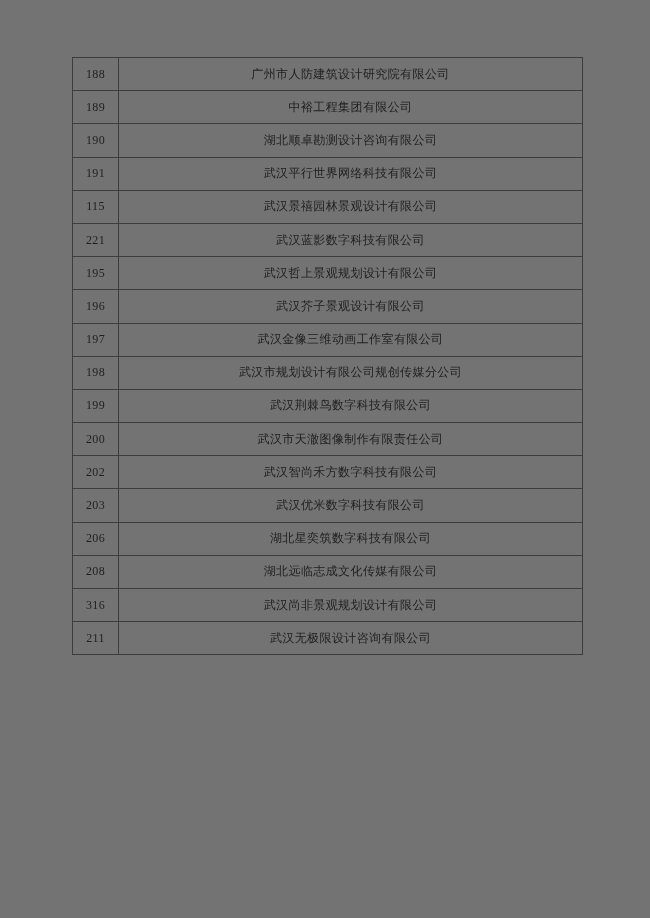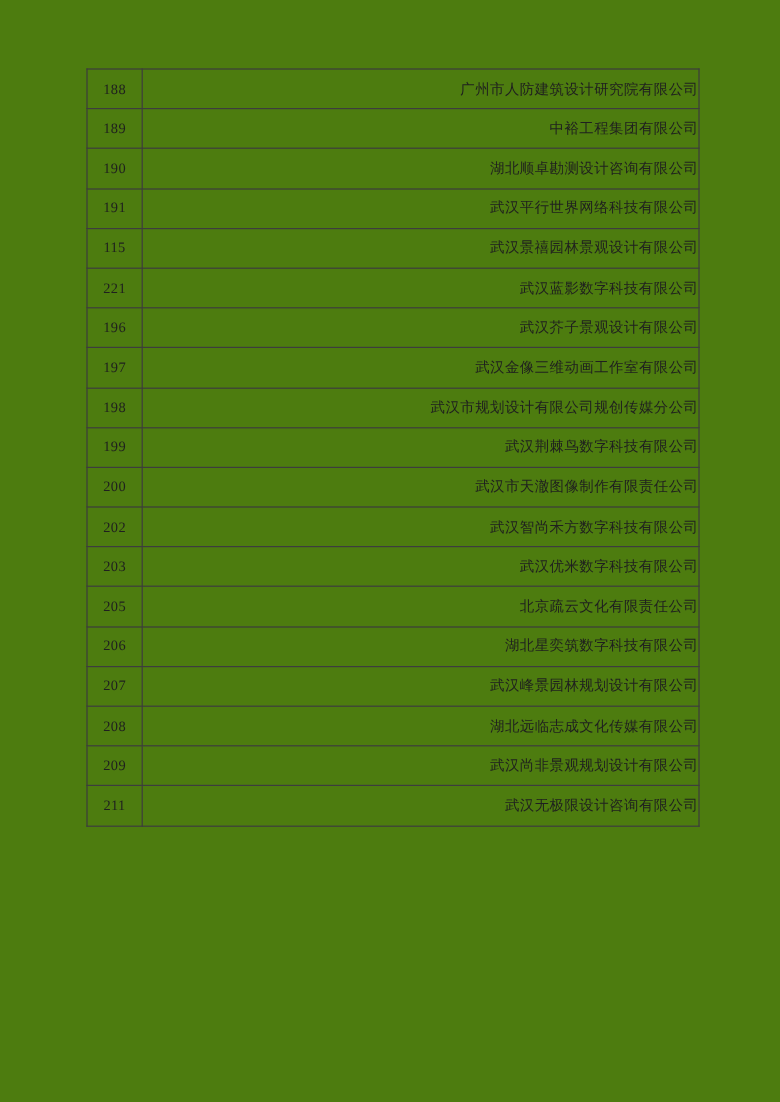--- a/index.html
+++ b/index.html
@@ -11,21 +11,21 @@
     width: 650px;
     height: 918px;
     position: relative;
     font-family: "Liberation Serif", "DejaVu Serif", serif;
     color: #1f1f1f;
   }
   .page {
     position: absolute;
     left: 0; top: 0;
     width: 650px; height: 918px;
-    background: #4d7c0f;
+    background: #737373;
     overflow: hidden;
   }
   table.company-table {
     position: absolute;
     left: 72px;
     top: 57px;
     width: 511px;
     border-collapse: collapse;
     table-layout: fixed;
   }
@@ -39,21 +39,21 @@
     white-space: nowrap;
   }
   td.col-no {
     width: 45px;
     text-align: center;
     font-family: "Liberation Serif", "DejaVu Serif", serif;
     letter-spacing: 0.3px;
   }
   td.col-name {
     padding-left: 8px;
-    text-align: right;
+    text-align: center;
     letter-spacing: 0.4px;
   }
 </style>
 </head>
 <body>
 
 <div class="page">
   <table class="company-table">
     <tbody id="table-body">
         <tr>
@@ -74,20 +74,24 @@
         </tr>
         <tr>
           <td class="col-no">115</td>
           <td class="col-name">武汉景禧园林景观设计有限公司</td>
         </tr>
         <tr>
           <td class="col-no">221</td>
           <td class="col-name">武汉蓝影数字科技有限公司</td>
         </tr>
         <tr>
+          <td class="col-no">195</td>
+          <td class="col-name">武汉哲上景观规划设计有限公司</td>
+        </tr>
+        <tr>
           <td class="col-no">196</td>
           <td class="col-name">武汉芥子景观设计有限公司</td>
         </tr>
         <tr>
           <td class="col-no">197</td>
           <td class="col-name">武汉金像三维动画工作室有限公司</td>
         </tr>
         <tr>
           <td class="col-no">198</td>
           <td class="col-name">武汉市规划设计有限公司规创传媒分公司</td>
@@ -102,37 +106,29 @@
         </tr>
         <tr>
           <td class="col-no">202</td>
           <td class="col-name">武汉智尚禾方数字科技有限公司</td>
         </tr>
         <tr>
           <td class="col-no">203</td>
           <td class="col-name">武汉优米数字科技有限公司</td>
         </tr>
         <tr>
-          <td class="col-no">205</td>
-          <td class="col-name">北京疏云文化有限责任公司</td>
-        </tr>
-        <tr>
           <td class="col-no">206</td>
           <td class="col-name">湖北星奕筑数字科技有限公司</td>
-        </tr>
-        <tr>
-          <td class="col-no">207</td>
-          <td class="col-name">武汉峰景园林规划设计有限公司</td>
         </tr>
         <tr>
           <td class="col-no">208</td>
           <td class="col-name">湖北远临志成文化传媒有限公司</td>
         </tr>
         <tr>
-          <td class="col-no">209</td>
+          <td class="col-no">316</td>
           <td class="col-name">武汉尚非景观规划设计有限公司</td>
         </tr>
         <tr>
           <td class="col-no">211</td>
           <td class="col-name">武汉无极限设计咨询有限公司</td>
         </tr>
       </tbody>
   </table>
 </div>
 

